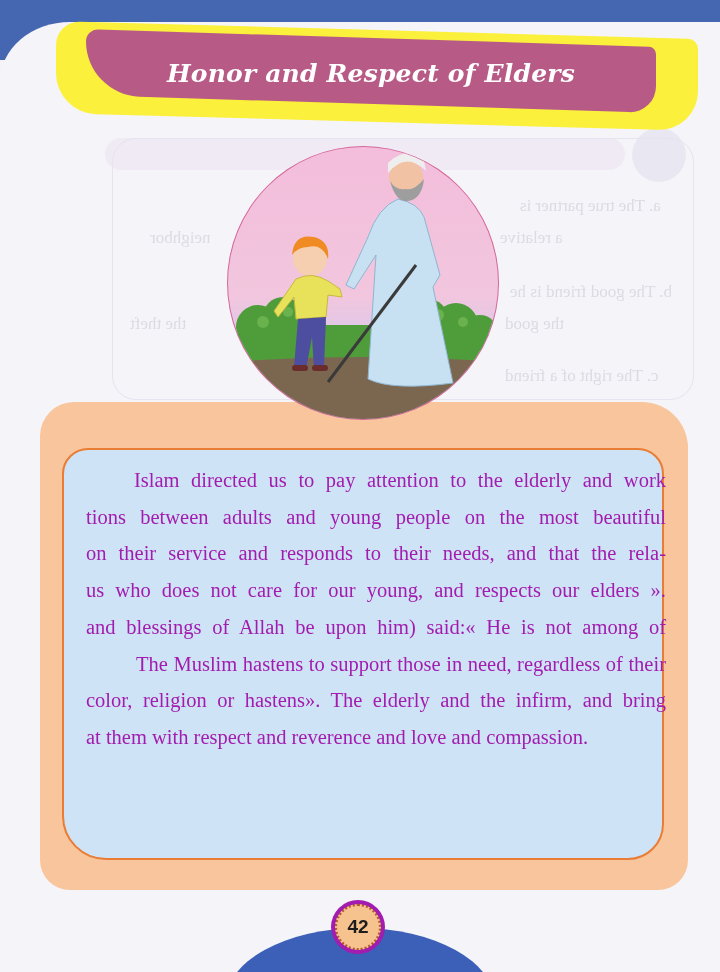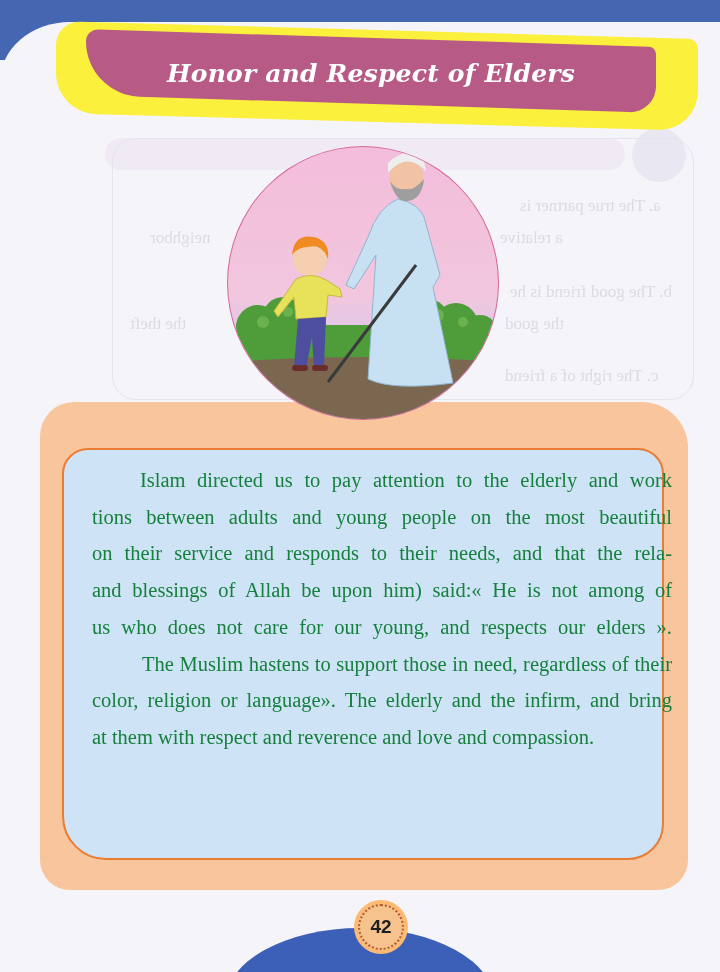--- a/index.html
+++ b/index.html
@@ -12,28 +12,28 @@
   .ghost-bar { position:absolute; left:105px; top:138px; width:520px; height:32px; background:#efeaf3; border-radius:16px; }
 
   .title-yellow { position:absolute; left:56px; top:30px; width:642px; height:92px; background:#fbf03c; border-radius:24px 10px 40px 40px; transform:skewY(1.6deg); }
   .title-pink { position:absolute; left:86px; top:38px; width:570px; height:66px; background:#b85a86; border-radius:14px 8px 30px 60px; transform:skewY(1.8deg); display:flex; align-items:center; justify-content:center; }
   .title-text { color:#fff; font-family:"DejaVu Serif", serif; font-weight:bold; font-style:italic; font-size:25px; letter-spacing:.2px; transform:skewY(-1.8deg); margin-top:4px; }
 
   .illus { position:absolute; left:227px; top:146px; width:270px; height:272px; border-radius:50%; overflow:hidden; border:1.5px solid #d5679a; background:linear-gradient(#f3bddb 0%, #f2c6de 55%, #d9c8ea 72%, #cbc0e4 100%); z-index:3; }
 
   .peach-card { position:absolute; left:40px; top:402px; width:648px; height:488px; background:#f8c59c; border-radius:34px 46px 30px 30px; z-index:1; }
   .blue-card { position:absolute; left:62px; top:448px; width:598px; height:408px; background:#cfe3f6; border:2px solid #ea7c34; border-radius:26px 26px 36px 44px; z-index:2; }
-  .body-text { position:absolute; left:92px; top:462px; width:580px; z-index:4; color:#15803d; font-size:20.5px; line-height:36.7px; text-align:justify; }
+  .body-text { position:absolute; left:86px; top:462px; width:580px; z-index:4; color:#a21caf; font-size:20.5px; line-height:36.7px; text-align:justify; }
   .body-text .line { display:block; text-align:justify; text-align-last:justify; white-space:nowrap; }
   .body-text .line.last { text-align-last:left; }
   .indent { padding-left:48px; }
   .lead { padding-left:2px;margin-left:48px; }
 
   .bottom-arc { position:absolute; left:225px; top:928px; width:270px; height:150px; border-radius:50%; background:#3c5fb8; }
-  .page-badge { position:absolute; left:354px; top:900px; width:54px; height:54px; border-radius:50%; background:#fdba74; display:flex; align-items:center; justify-content:center; z-index:5;text-align:center; }
+  .page-badge { position:absolute; left:331px; top:900px; width:54px; height:54px; border-radius:50%; background:#a21caf; display:flex; align-items:center; justify-content:center; z-index:5;text-align:center; }
   .page-badge-inner { width:42px; height:42px; border-radius:50%; background:#f6c38f; border:2px dotted #b15a2a; display:flex; align-items:center; justify-content:center; font-family:"Liberation Sans", sans-serif; font-weight:bold; font-size:19px; color:#1d1d1d; }
 </style>
 </head>
 <body>
 
 <div class="top-band"></div>
 <div class="page-sheet"></div>
 
 <div class="ghost-bar"></div>
 <div class="ghost-circle"></div>
@@ -89,23 +89,23 @@
   </svg>
 </div>
 
 <div class="peach-card"></div>
 <div class="blue-card"></div>
 
 <div class="body-text">
   <span class="line indent">Islam directed us to pay attention to the elderly and work</span>
   <span class="line">tions between adults and young people on the most beautiful</span>
   <span class="line">on their service and responds to their needs, and that the rela-</span>
+  <span class="line">us who does not care for our young, and respects our elders ».</span>
   <span class="line">and blessings of Allah be upon him) said:« He is not among of</span>
-  <span class="line">us who does not care for our young, and respects our elders ».</span>
   <span class="line lead">The Muslim hastens to support those in need, regardless of their</span>
-  <span class="line">color, religion or language». The elderly and the infirm, and bring</span>
+  <span class="line">color, religion or hastens». The elderly and the infirm, and bring</span>
   <span class="line last">at them with respect and reverence and love and compassion.</span>
 </div>
 
 <div class="bottom-arc"></div>
 <div class="page-badge">
   <div class="page-badge-inner">42</div>
 </div>
 
 </body></html>

